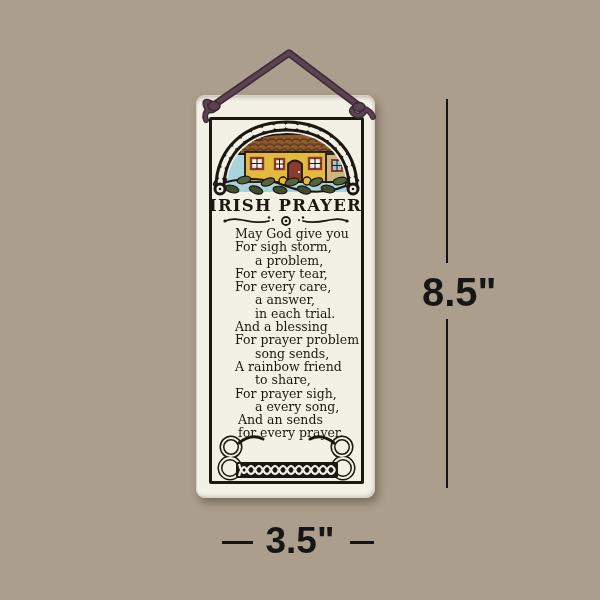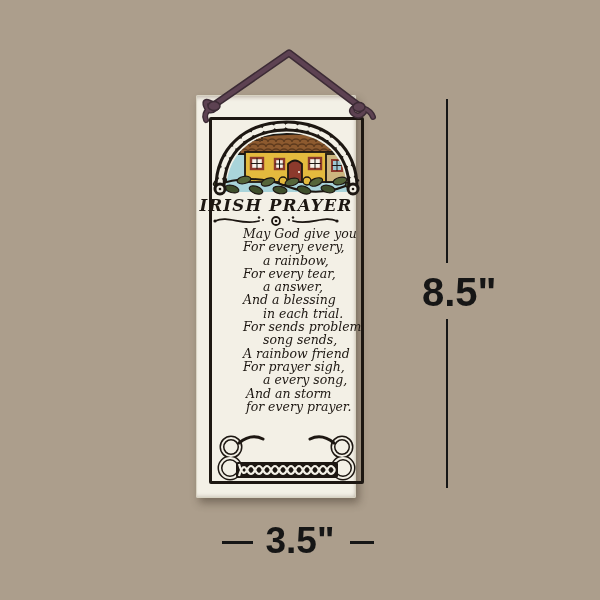--- a/index.html
+++ b/index.html
@@ -5,47 +5,46 @@
   html,body{margin:0;padding:0;}
   body{
     width:600px;height:600px;position:relative;overflow:hidden;
     background:var(--background,#ac9e8c);
     font-family:"Liberation Sans", sans-serif;
   }
   .stage{position:absolute;inset:0;}
 
   
   .plaque{
-    position:absolute;left:196px;top:95px;width:160px;height:403px;
+    position:absolute;left:196px;top:95px;width:179px;height:403px;
     background:var(--plaque,#f3f0e6);
-    border-radius:2px;
+    border-radius:9px;
     box-shadow:
       inset 0 0 0 1px #d8d3c3,
       inset 0 4px 4px -2px rgba(95,78,66,.40),
       inset -2px -3px 4px -2px rgba(95,78,66,.35),
       3px 5px 8px rgba(58,47,36,.45);
-    font-style: italic;
   }
   .inner-border{
     position:absolute;left:13px;top:22px;width:155px;height:367px;
     box-sizing:border-box;border:3px solid var(--ink,#1d1712);border-radius:2px;
   }
   .art{position:absolute;left:16px;top:25px;}
   .plaque-title{
     position:absolute;left:0;top:101px;width:100%;text-align:center;
     font-family:"DejaVu Serif", serif;font-weight:bold;
     font-size:16.5px;letter-spacing:1.2px;color:var(--ink,#1d1712);
   }
   .flourish{position:absolute;left:50%;top:119px;transform:translateX(-50%);}
   .prayer{
     position:absolute;left:39px;top:132px;width:130px;
     font-family:"DejaVu Serif", serif;font-size:12.5px;line-height:13.3px;
     color:var(--ink,#1d1712);white-space:nowrap;
   }
-  .pl{height:13.3px;margin-left:8px;}
+  .pl{height:13.3px;}
   .pl.ind{padding-left:20px;}
   .pl.ind2{padding-left:3px;}
   .braid{position:absolute;left:12px;top:337px;}
 
   
   .cord{position:absolute;left:195px;top:40px;}
 
   
   .dim{position:absolute;background:var(--dimension,#161616);}
   .vseg1{left:446px;top:99px;width:2px;height:164px;}
@@ -158,32 +157,34 @@
           <circle cx="126" cy="7" r="1.6"></circle>
         <circle cx="48" cy="3.5" r="1.2"></circle>
           <circle cx="82" cy="3.5" r="1.2"></circle>
         <circle cx="52" cy="6" r="1"></circle>
           <circle cx="78" cy="6" r="1"></circle>
       </g>
     </svg>
 
     <div class="prayer">
       <div class="pl">May God give you</div>
-      <div class="pl">For every every,</div>
-      <div class="pl ind">a rainbow,</div>
+      <div class="pl">For sigh storm,</div>
+      <div class="pl ind">a problem,</div>
       <div class="pl">For every tear,</div>
+      <div class="pl">For every care,</div>
       <div class="pl ind">a answer,</div>
+      <div class="pl ind">in each trial.</div>
       <div class="pl">And a blessing</div>
-      <div class="pl ind">in each trial.</div>
-      <div class="pl">For sends problem</div>
+      <div class="pl">For prayer problem</div>
       <div class="pl ind">song sends,</div>
       <div class="pl">A rainbow friend</div>
+      <div class="pl ind">to share,</div>
       <div class="pl">For prayer sigh,</div>
       <div class="pl ind">a every song,</div>
-      <div class="pl ind2">And an storm</div>
+      <div class="pl ind2">And an sends</div>
       <div class="pl ind2">for every prayer.</div>
     </div>
 
     <svg class="braid" width="157" height="53" viewBox="0 0 157 53">
 
       <g style="fill:none;stroke:var(--ink,#1d1712);stroke-width:5">
         <circle cx="23" cy="15" r="9"></circle>
           <circle cx="22" cy="36" r="10"></circle>
         <circle cx="134" cy="15" r="9"></circle>
           <circle cx="135" cy="36" r="10"></circle>

